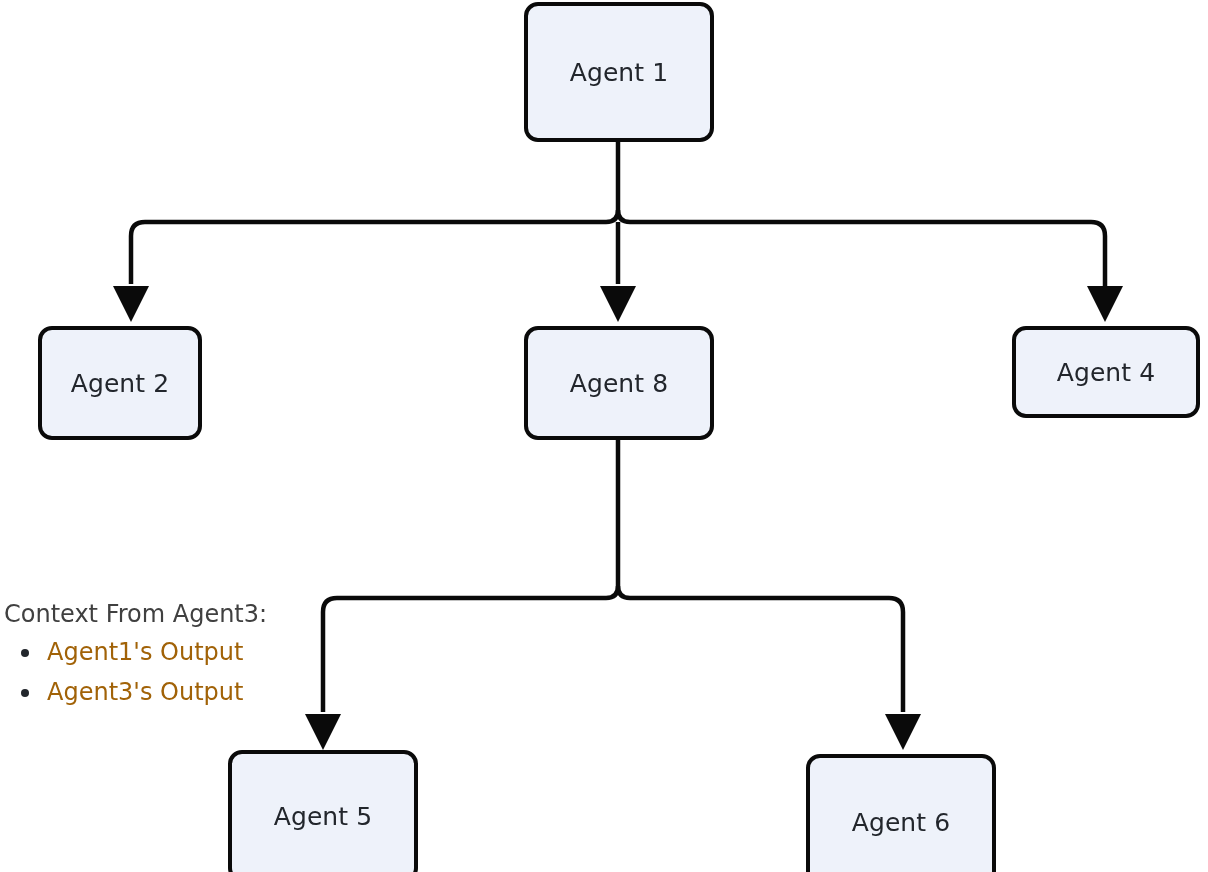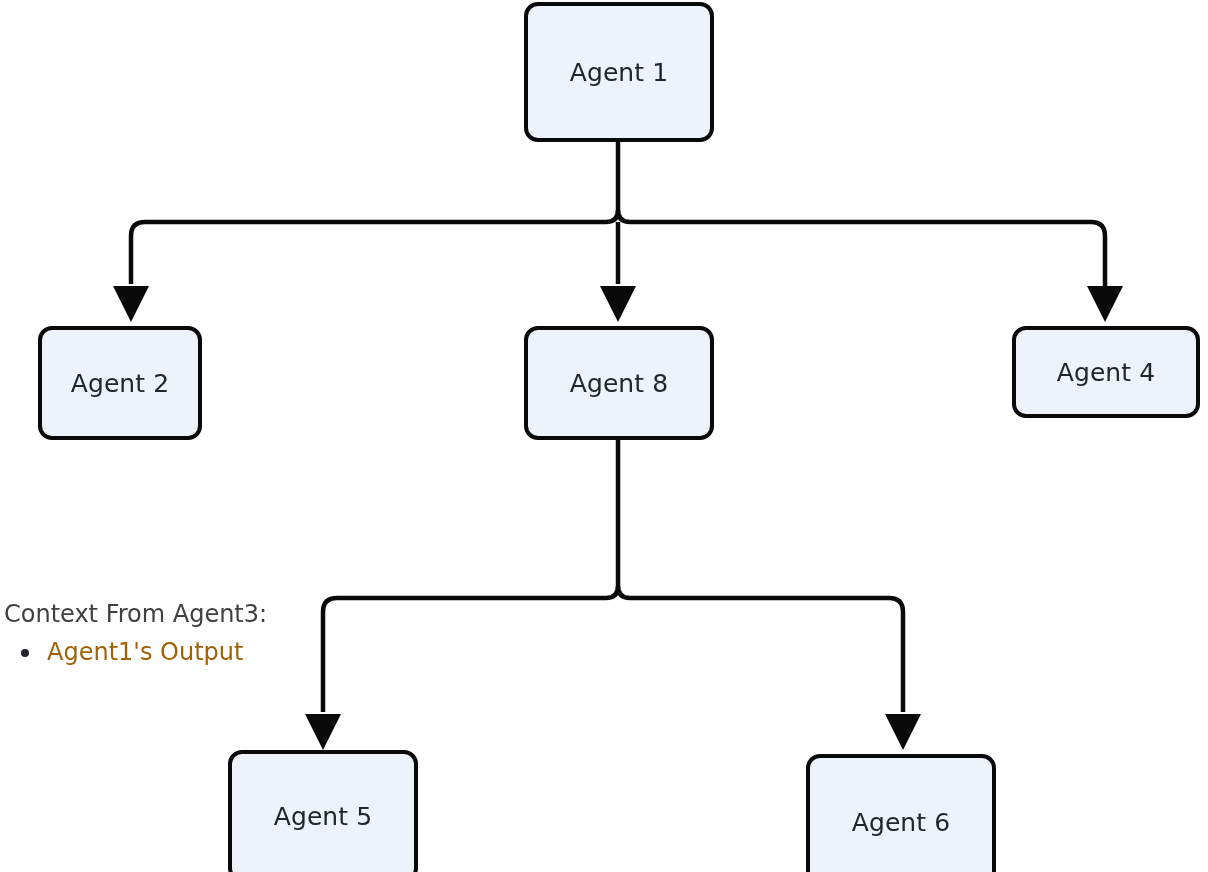--- a/index.html
+++ b/index.html
@@ -145,16 +145,20 @@
     <span class="node-label">Agent 6</span>
   </div>
 
   <div class="context-block">
     <div class="context-title">Context From Agent3:</div>
     <ul class="context-list">
       <li>
         <span class="bullet-dot"></span>
         <span>Agent1's Output</span>
       </li>
+      <li>
+        <span class="bullet-dot"></span>
+        <span>Agent3's Output</span>
+      </li>
     </ul>
   </div>
 
 </div>
 
 </body></html>

